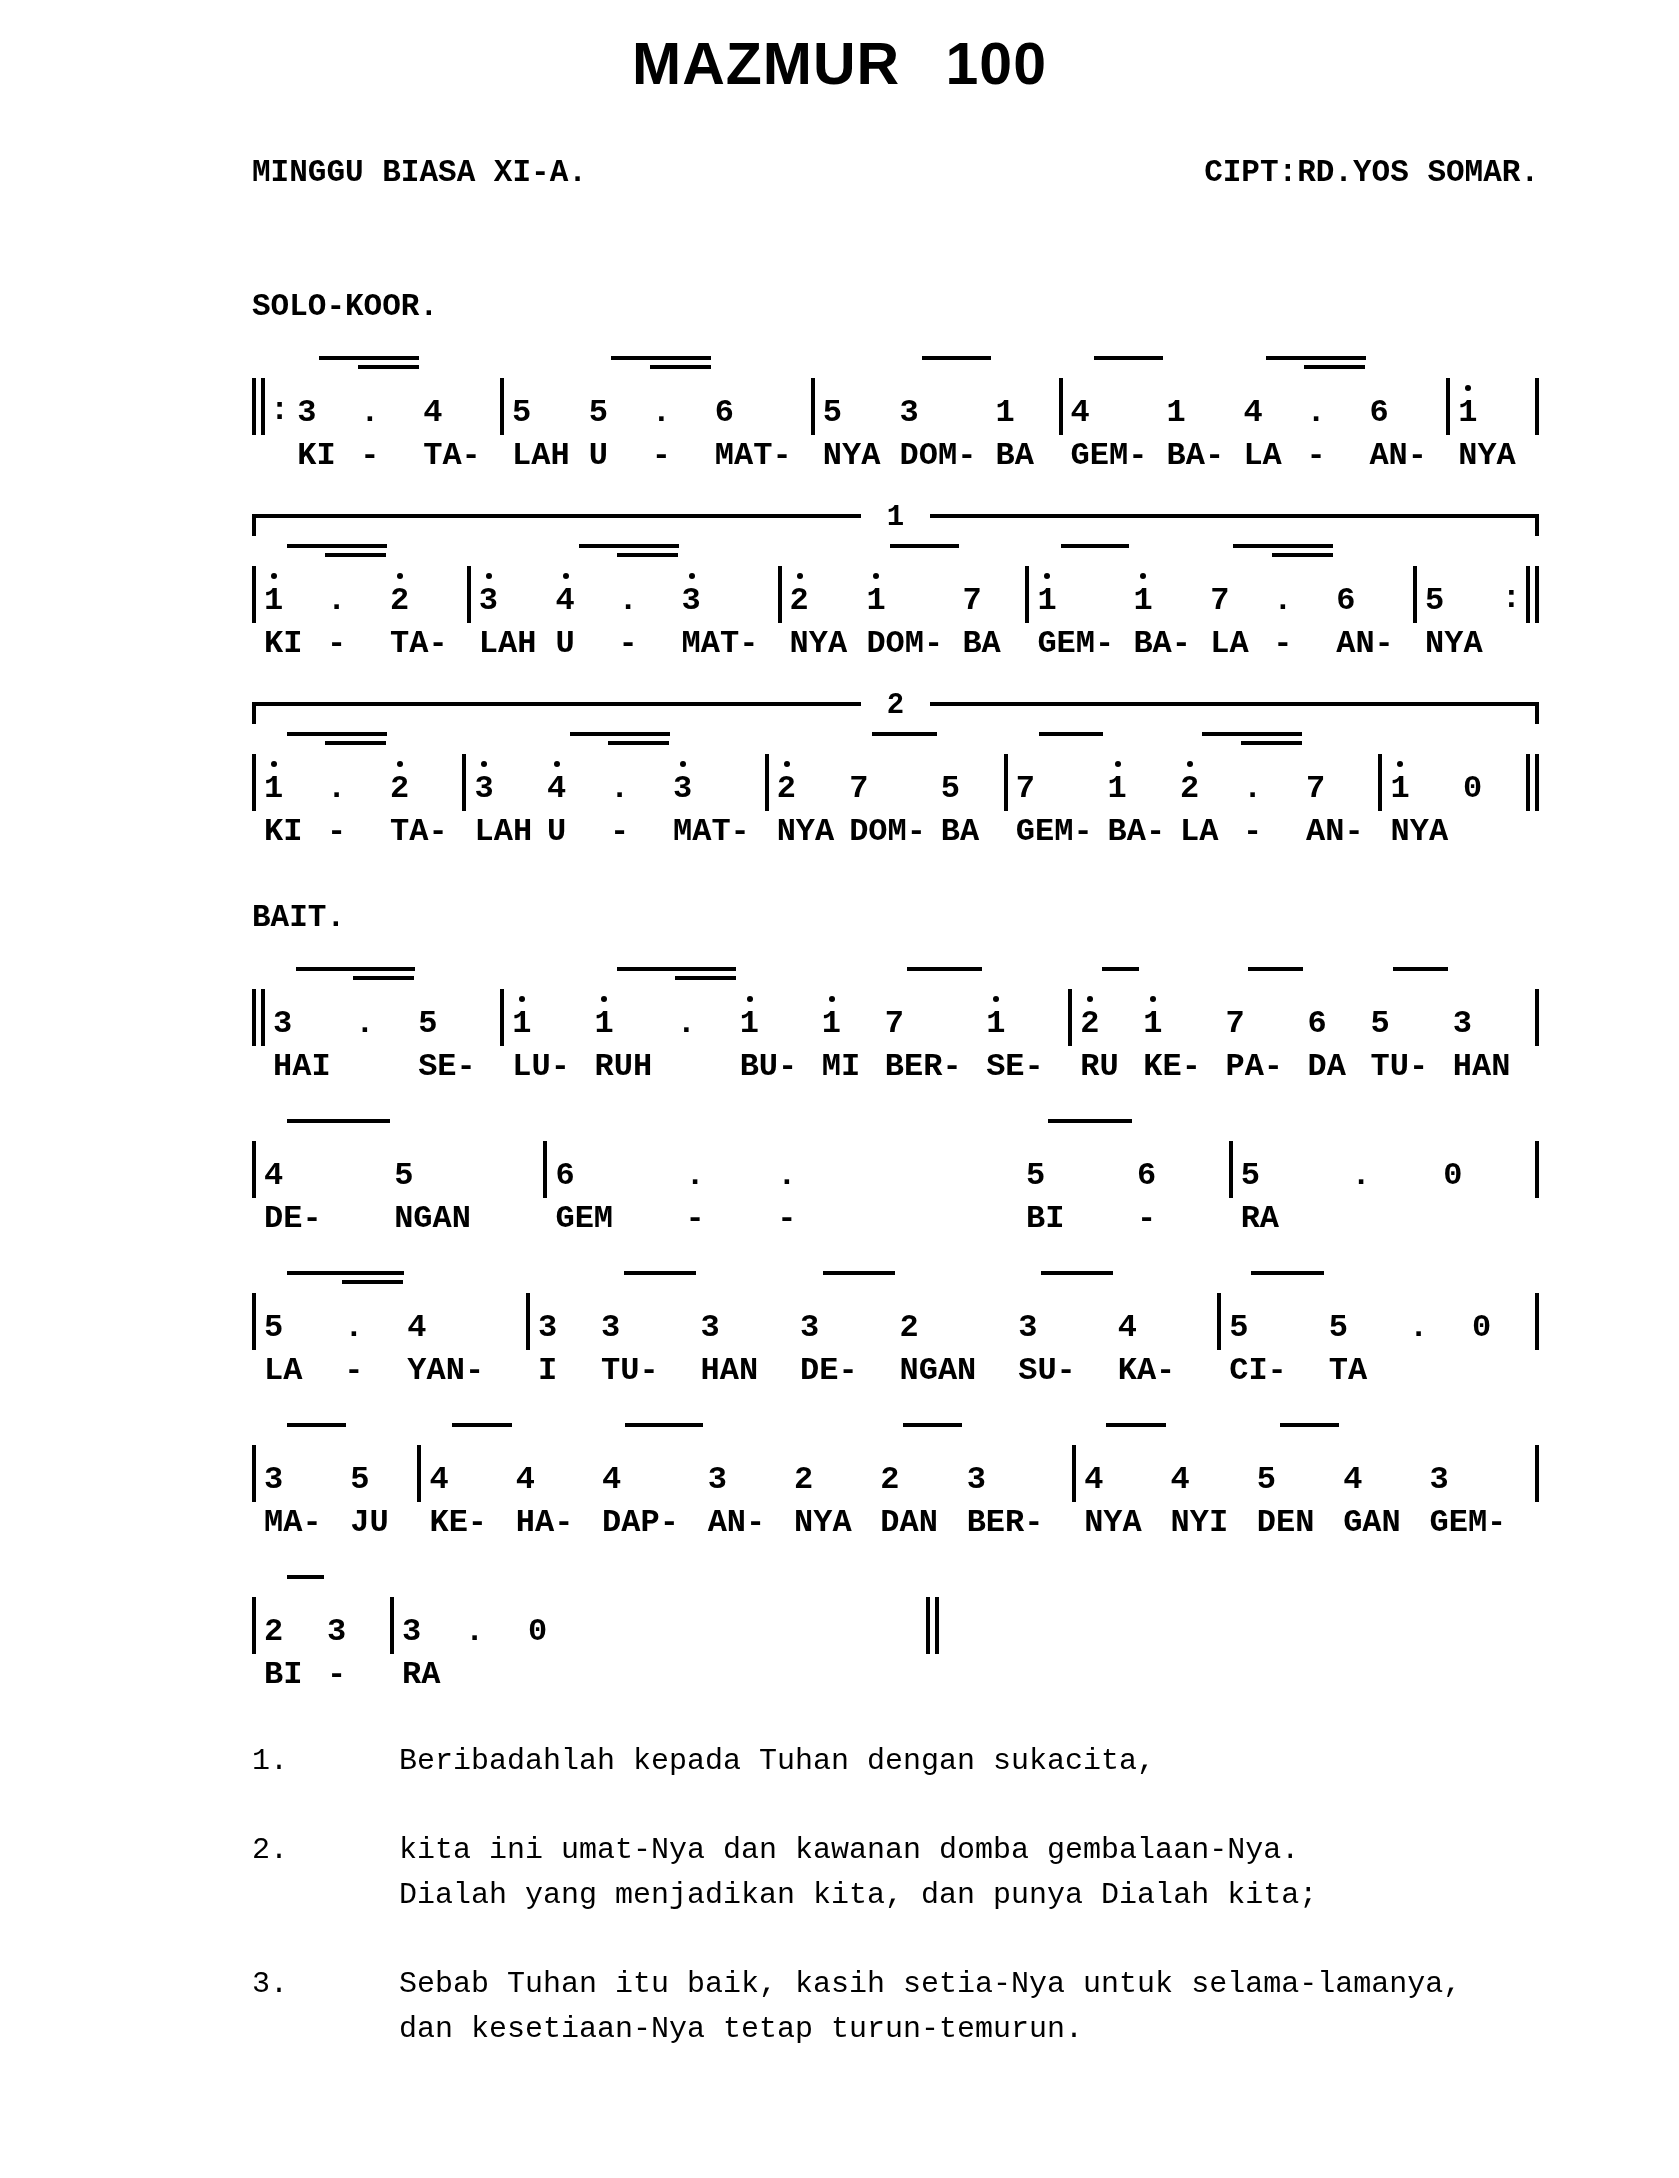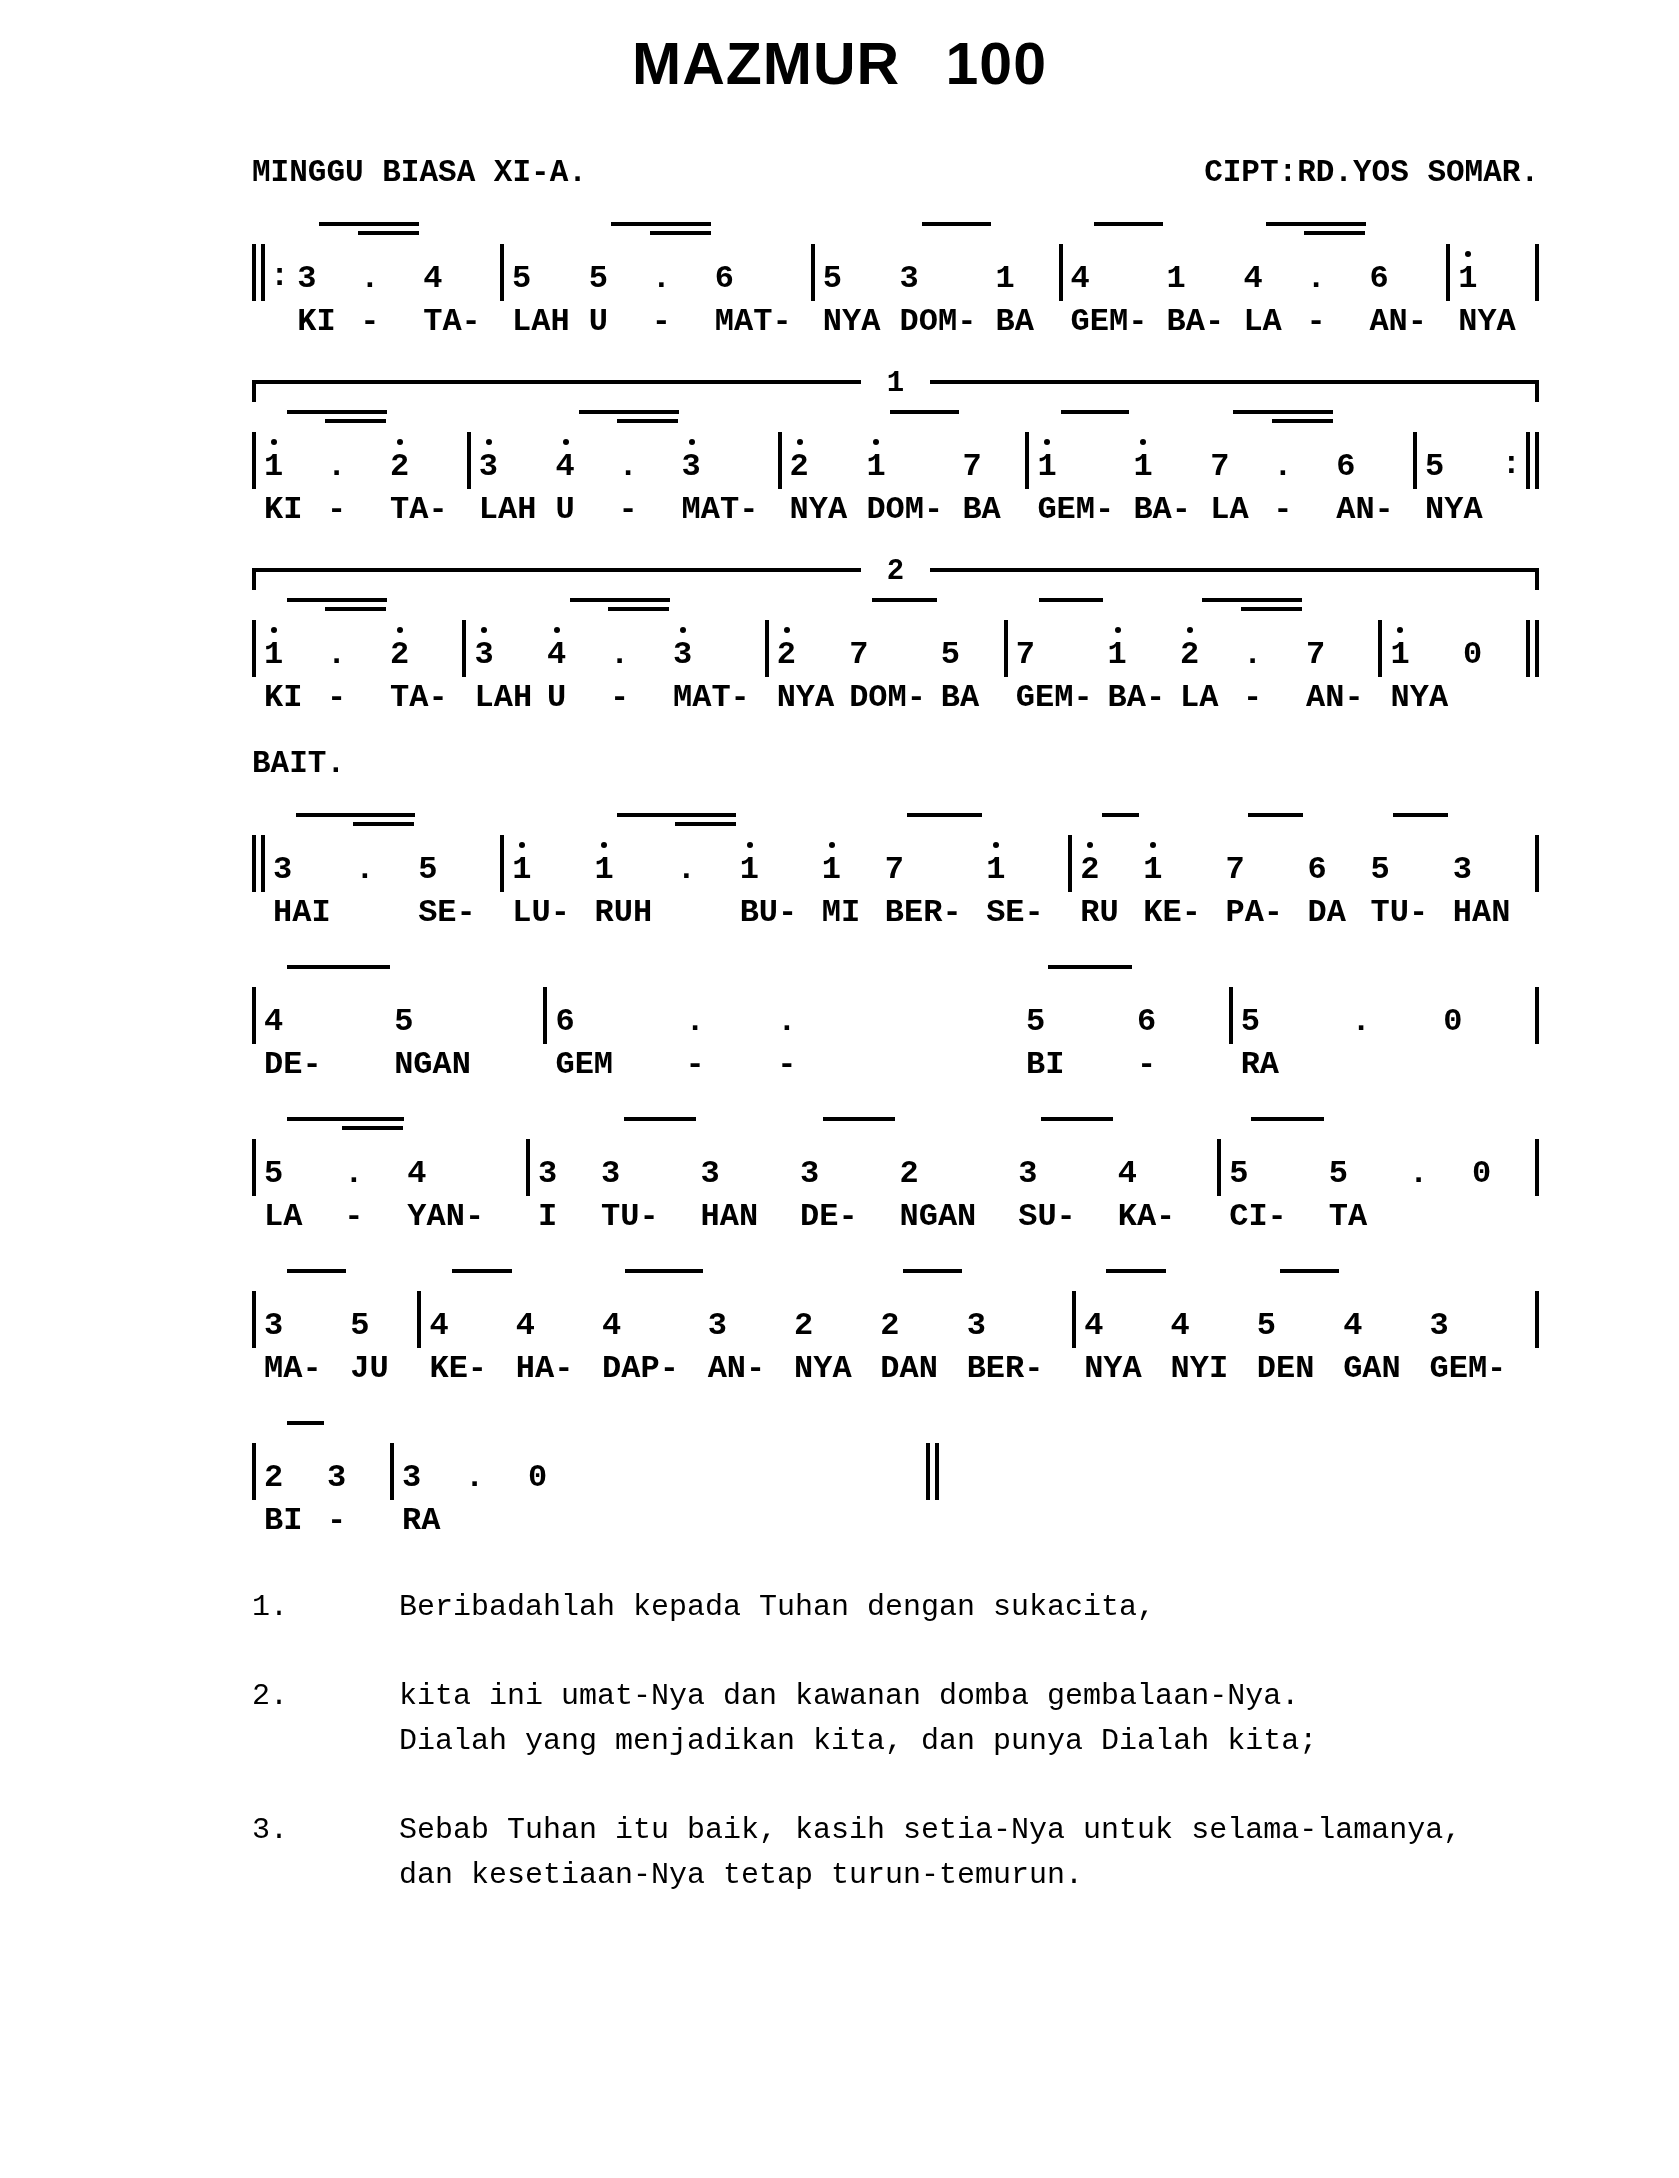--- a/index.html
+++ b/index.html
@@ -13,21 +13,21 @@
     font-family:"Liberation Sans","DejaVu Sans",sans-serif;
     font-size:59px;font-weight:bold;text-align:center;
     margin:30px 0 57px 0;word-spacing:28px;letter-spacing:1px;
   }
   .subrow{
     display:flex;justify-content:space-between;
     margin:0 140px 0 252px;font-weight:bold;font-size:31px;
   }
   .sec-label{margin-left:252px;font-weight:bold;font-size:31px;}
   .sec-label.solo{margin-top:99px;}
-  .sec-label.bait{margin-top:28px;}
+  .sec-label.bait{margin-top:48px;}
   .mblock{margin-left:252px;width:1287px;}
   .mline{margin-top:26px;}
   .mline.has-volta{margin-top:38px;}
   .volta{display:flex;margin-bottom:2px;}
   .vseg{flex:1;height:18px;border-top:4px solid #000;}
   .vseg.left{border-left:4px solid #000;}
   .vseg.right{border-right:4px solid #000;}
   .vnum{font-size:29px;font-weight:bold;padding:0 26px;margin-top:-11px;line-height:1;}
   .stave{
     position:relative;display:flex;gap:8px;width:100%;
@@ -57,20 +57,21 @@
 <body>
 
 <div class="sheet">
   <h1 class="title">MAZMUR 100</h1>
 
   <div class="subrow">
     <span>MINGGU BIASA XI-A.</span>
     <span>CIPT:RD.YOS SOMAR.</span>
   </div>
 
+  <div class="sec-label solo">SOLO-KOOR.</div>
   <div class="mblock">
       <div class="mline">
         <div class="stave grow">
           <div class="cell barcell">
             <div class="dots"></div>
             <div class="nt">
               <span class="bl"></span>
               <span class="bl"></span>
               <span class="rcolon">:</span>
             </div>

